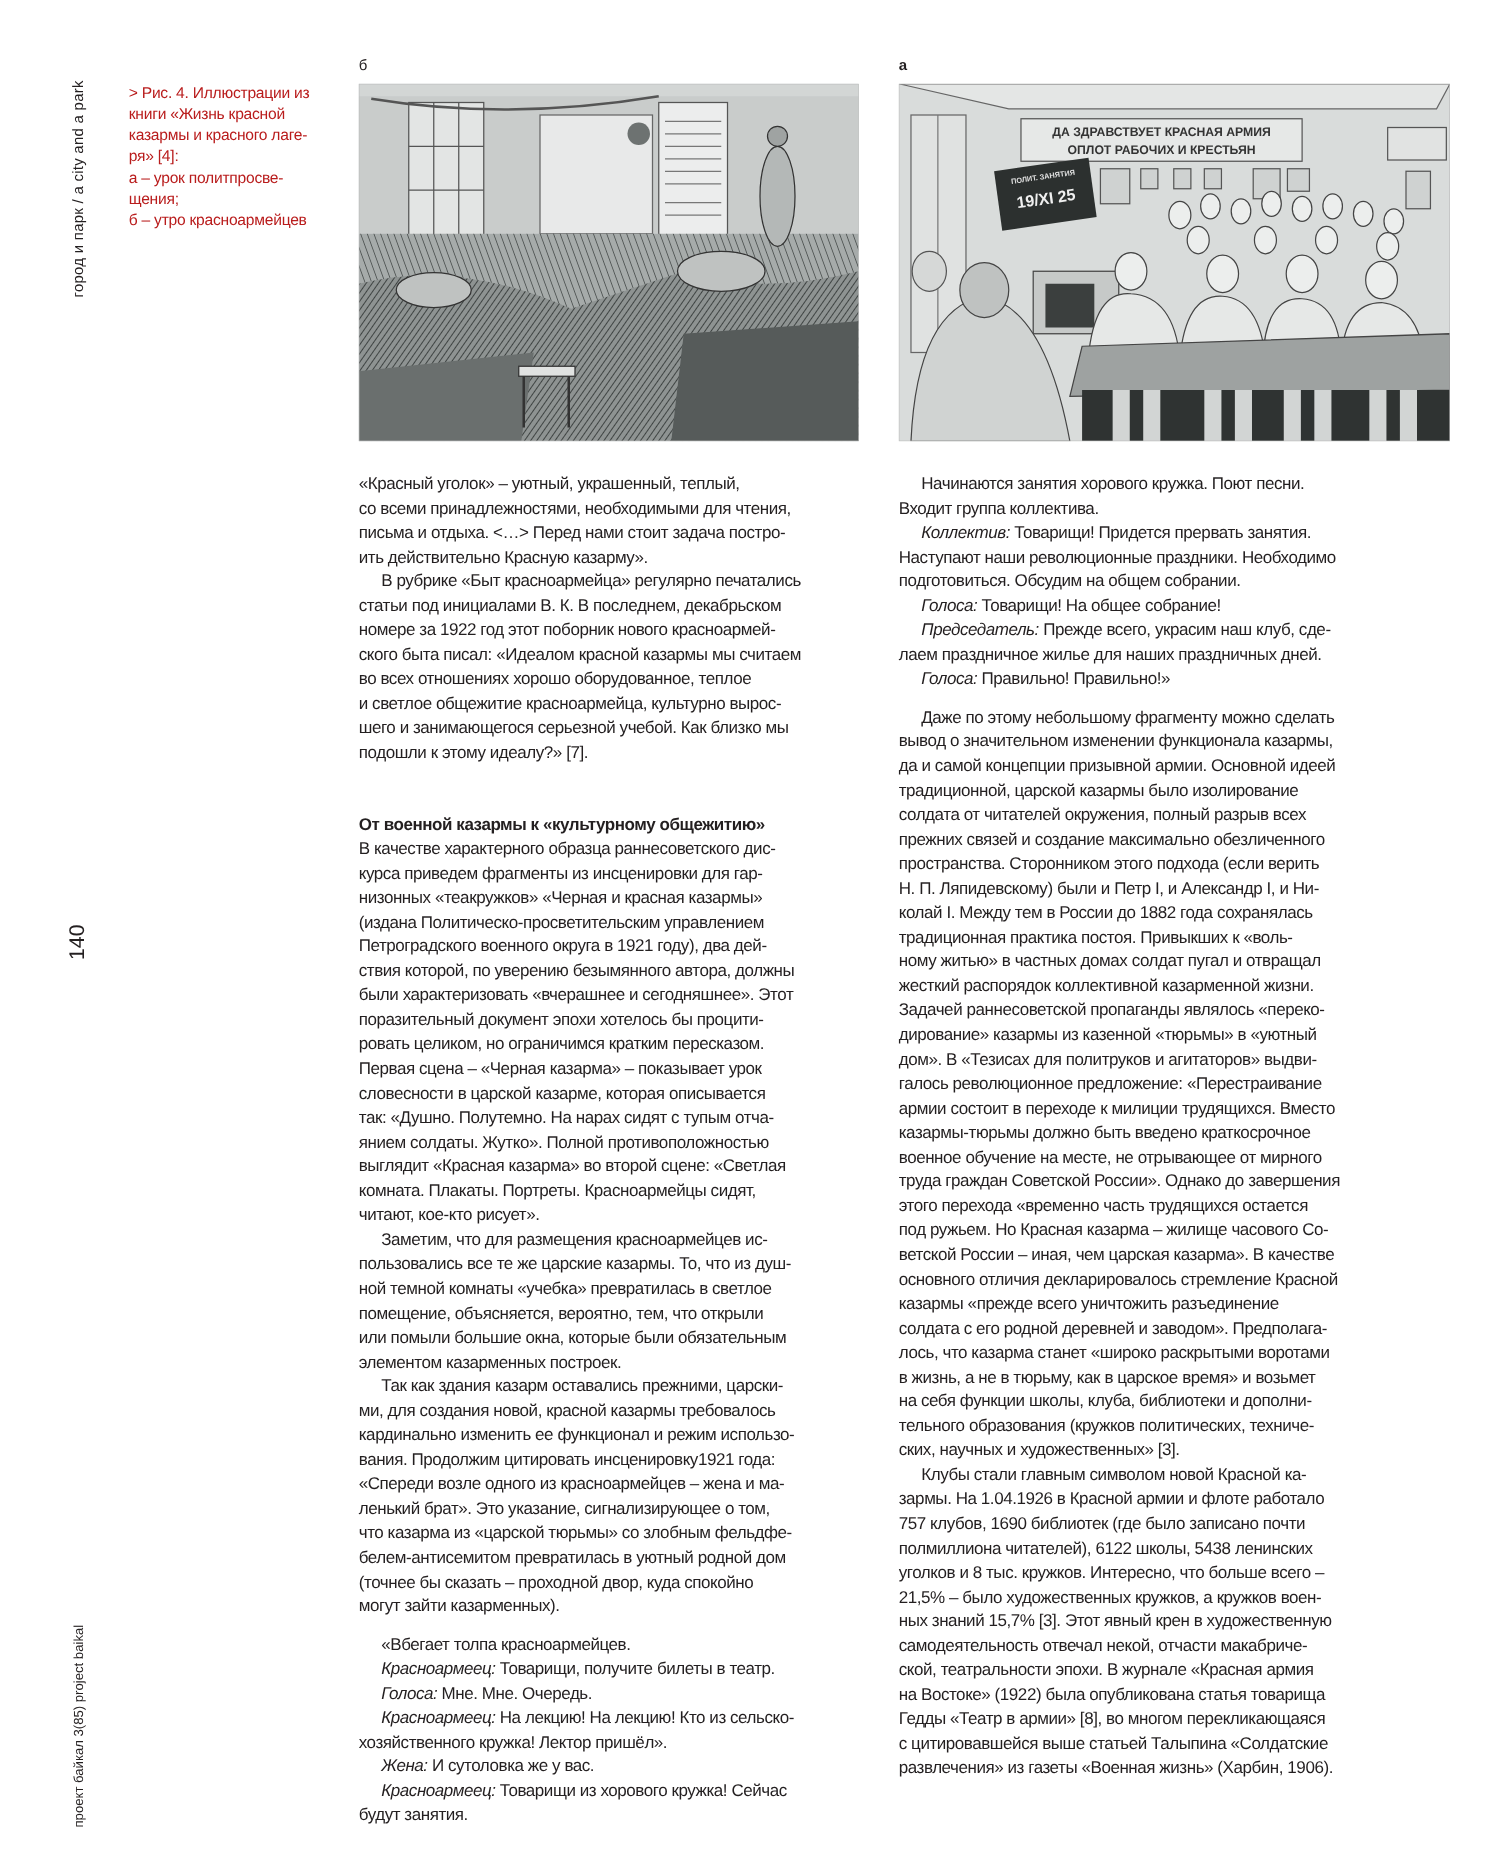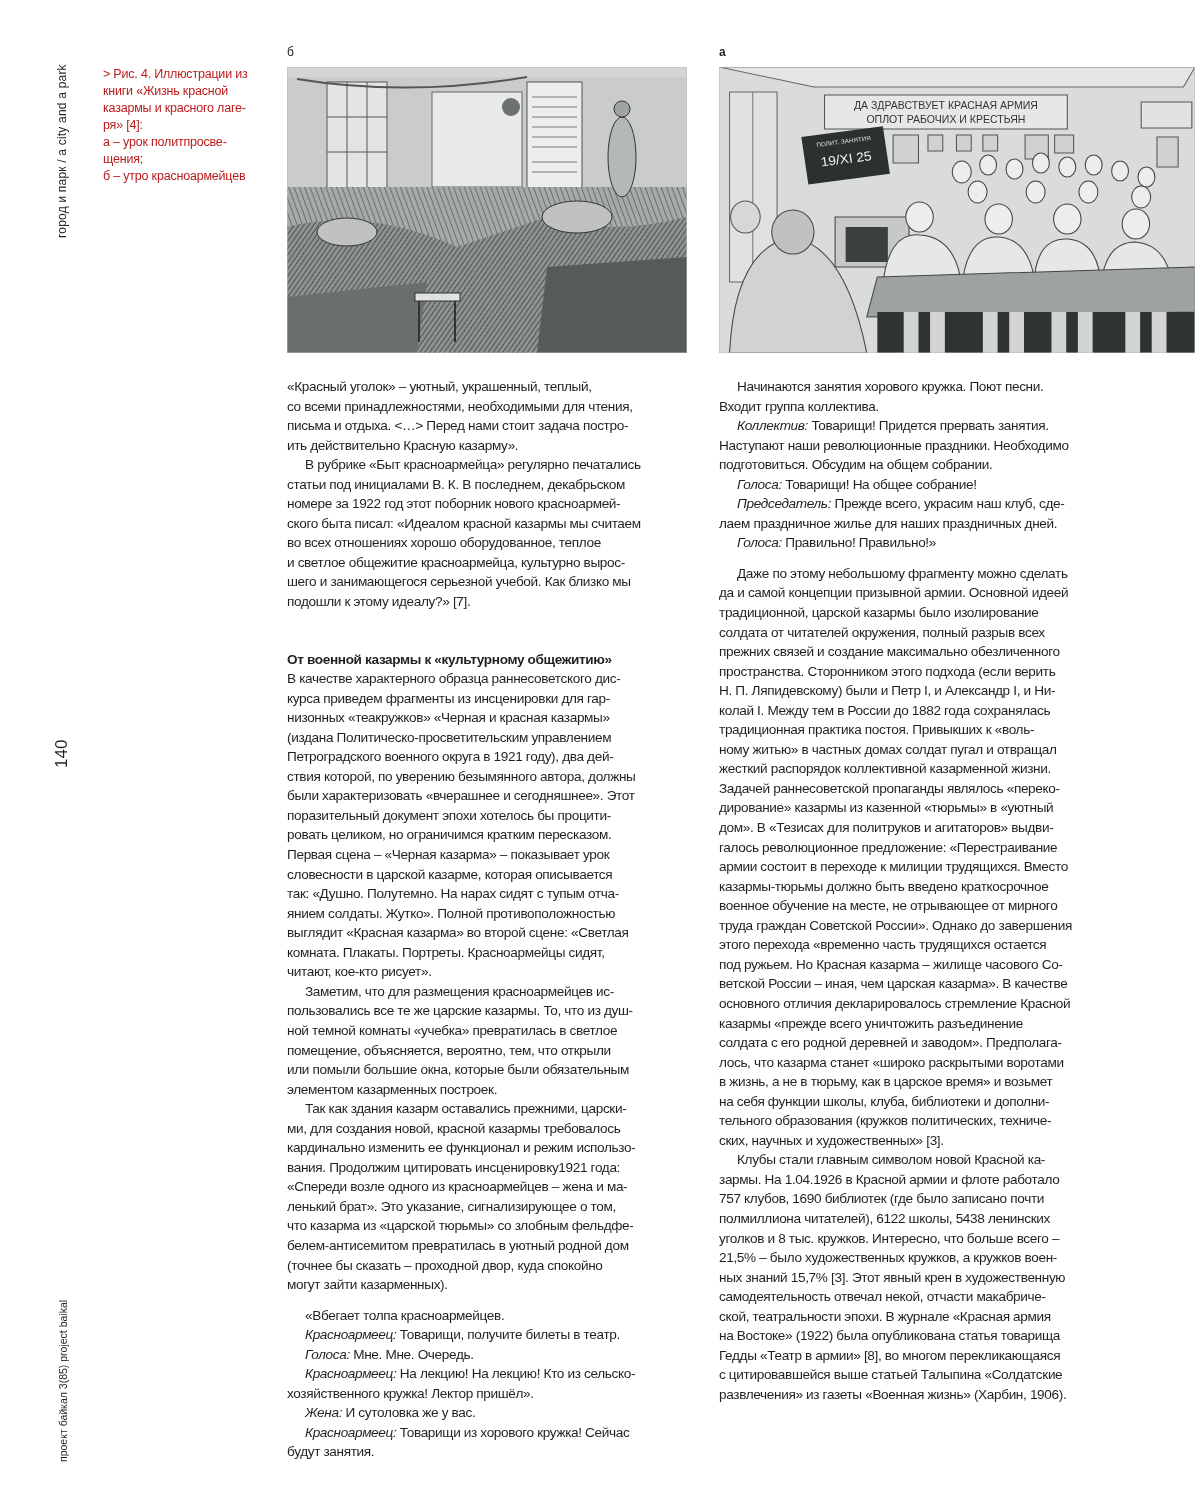--- a/index.html
+++ b/index.html
@@ -24,21 +24,21 @@
   .caption div { white-space: nowrap; }
 
   .fig-label { position: absolute; font-size: 12px; font-family: "Liberation Sans", sans-serif; }
   #fig-b-label { left: 287px; top: 45px; }
   #fig-a-label { left: 719px; top: 45px; font-weight: bold; }
 
   .figure {
     position: absolute; overflow: hidden; background: #c8ccca;
   }
   #figure-b { left: 287px; top: 67px; width: 400px; height: 286px; }
-  #figure-a { left: 719px; top: 67px; width: 476px; height: 286px; background: #d6d9d8; }
+  #figure-a { left: 719px; top: 67px; width: 441px; height: 286px; background: #d6d9d8; font-weight: bold; }
   .figure svg { display: block; width: 100%; height: 100%; }
 
   .col {
     position: absolute; font-size: 13.6px; line-height: 19.55px;
     font-family: "Liberation Sans", sans-serif; color: #231f20; letter-spacing: -0.35px;
   }
   #col-left { left: 287px; top: 377px; width: 420px; }
   #col-right { left: 719px; top: 377px; width: 420px; }
   .ln { white-space: nowrap; height: 19.55px; }
   .ind { padding-left: 18px; }
@@ -243,20 +243,21 @@
     <div class="ln">Входит группа коллектива.</div>
     <div class="ln ind"><i>Коллектив:</i><span> Товарищи! Придется прервать занятия.</span></div>
     <div class="ln">Наступают наши революционные праздники. Необходимо</div>
     <div class="ln">подготовиться. Обсудим на общем собрании.</div>
     <div class="ln ind"><i>Голоса:</i><span> Товарищи! На общее собрание!</span></div>
     <div class="ln ind"><i>Председатель:</i><span> Прежде всего, украсим наш клуб, сде-</span></div>
     <div class="ln">лаем праздничное жилье для наших праздничных дней.</div>
     <div class="ln ind"><i>Голоса:</i><span> Правильно! Правильно!»</span></div>
     <div class="gap"></div>
     <div class="ln ind">Даже по этому небольшому фрагменту можно сделать</div>
+    <div class="ln">вывод о значительном изменении функционала казармы,</div>
     <div class="ln">да и самой концепции призывной армии. Основной идеей</div>
     <div class="ln">традиционной, царской казармы было изолирование</div>
     <div class="ln">солдата от читателей окружения, полный разрыв всех</div>
     <div class="ln">прежних связей и создание максимально обезличенного</div>
     <div class="ln">пространства. Сторонником этого подхода (если верить</div>
     <div class="ln">Н. П. Ляпидевскому) были и Петр I, и Александр I, и Ни-</div>
     <div class="ln">колай I. Между тем в России до 1882 года сохранялась</div>
     <div class="ln">традиционная практика постоя. Привыкших к «воль-</div>
     <div class="ln">ному житью» в частных домах солдат пугал и отвращал</div>
     <div class="ln">жесткий распорядок коллективной казарменной жизни.</div>

